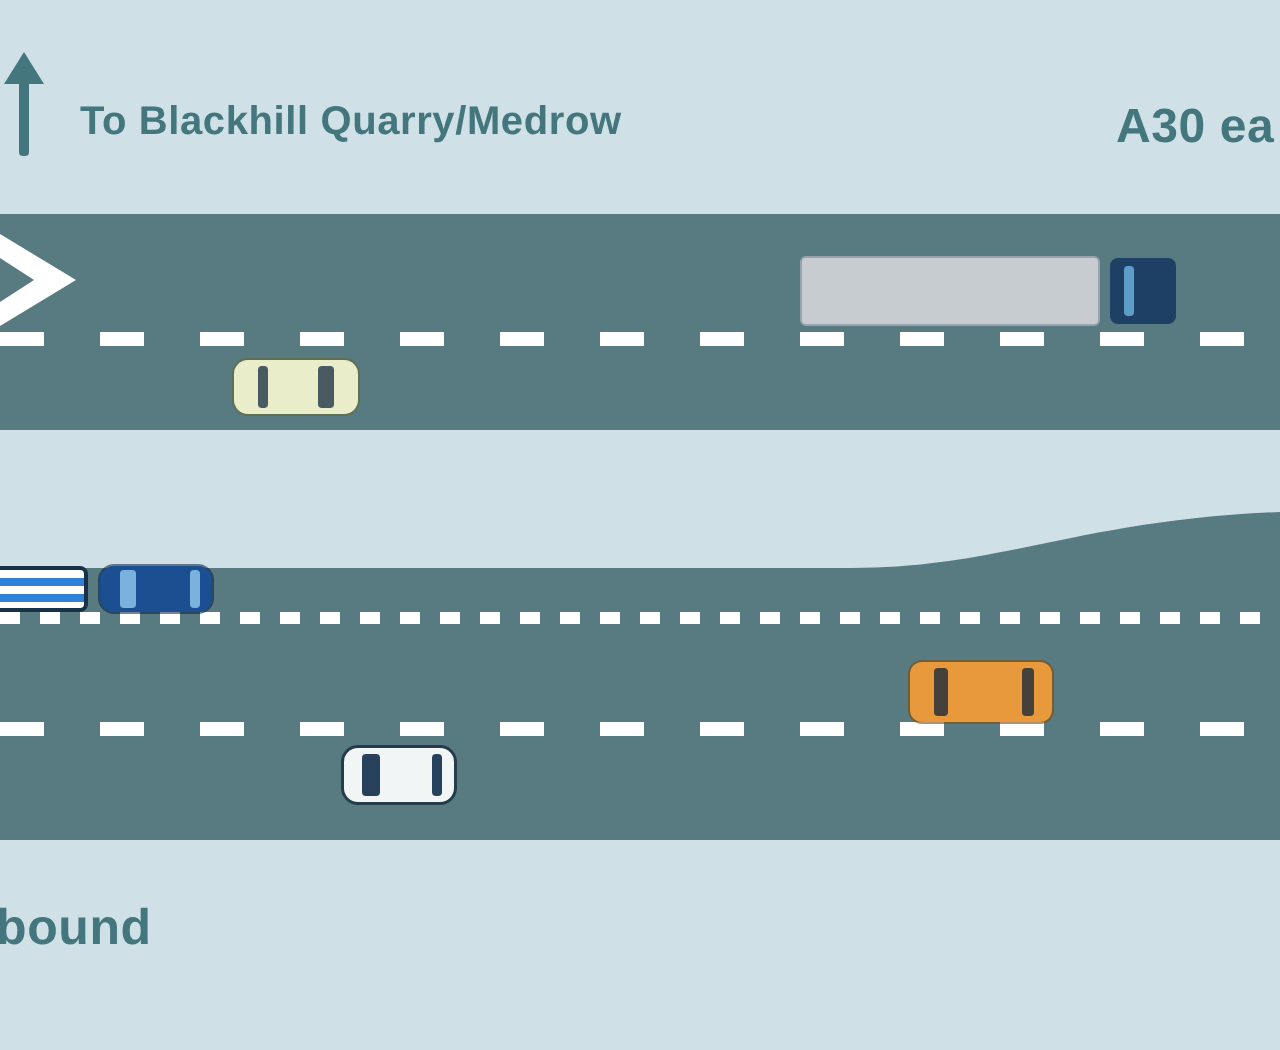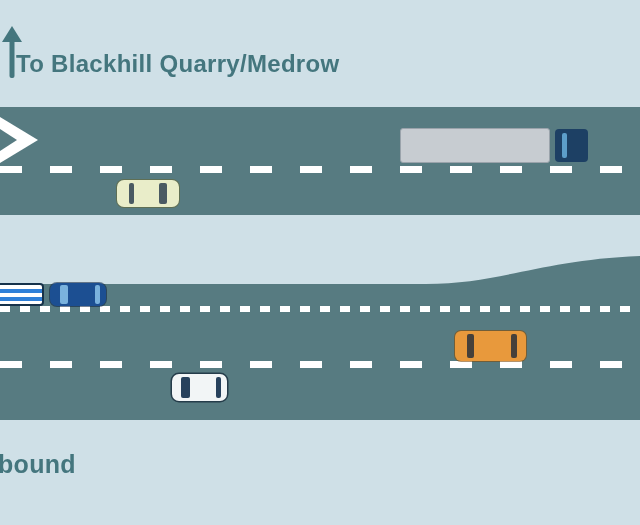--- a/index.html
+++ b/index.html
@@ -21,21 +21,21 @@
     --stripe-blue:#2f80d8;
   }
   html,body{margin:0;padding:0;}
   .stage{
     position:relative;width:640px;height:525px;overflow:hidden;
     background:var(--bg);
     font-family:"Liberation Sans",sans-serif;
   }
   
   .label{position:absolute;font-weight:bold;color:var(--text);white-space:nowrap;}
-  .dest{left:16px;top:50px;font-size:24px;letter-spacing:.3px;}
+  .dest{left:40px;top:50px;font-size:20px;letter-spacing:.3px;}
   .road-right{left:558px;top:50px;font-size:24px;letter-spacing:.3px;}
   .road-left{left:-2px;top:450px;font-size:25px;letter-spacing:.3px;}
   
   .up-arrow{position:absolute;left:1px;top:25px;}
   .up-arrow .shape{fill:var(--text);}
   
   .road-top{position:absolute;left:0;top:107px;width:640px;height:108px;background:var(--road);}
   .road-bottom{position:absolute;left:0;top:252px;width:640px;height:168px;}
   .road-bottom .tarmac{fill:var(--road);}
   
@@ -85,20 +85,21 @@
 </head>
 <body>
 
 <div class="stage">
 
   <svg class="up-arrow" width="22" height="54" viewBox="0 0 22 54">
     <polygon class="shape" points="1,17 11,1 21,17"></polygon>
     <rect class="shape" x="8.5" y="12" width="5" height="41" rx="2"></rect>
   </svg>
   <div class="label dest">To Blackhill Quarry/Medrow</div>
+  <div class="label road-right">A30 ea</div>
 
   <div class="road-top"></div>
   <svg class="chevron" width="40" height="46" viewBox="0 0 40 46">
     <polygon class="head" points="0,0 38,23 0,46"></polygon>
     <polygon class="notch" points="0,12 17,23 0,34"></polygon>
   </svg>
   <div class="dash-line dash-top"></div>
 
   <div class="vehicle car-cream">
     <span class="glass rear"></span>

